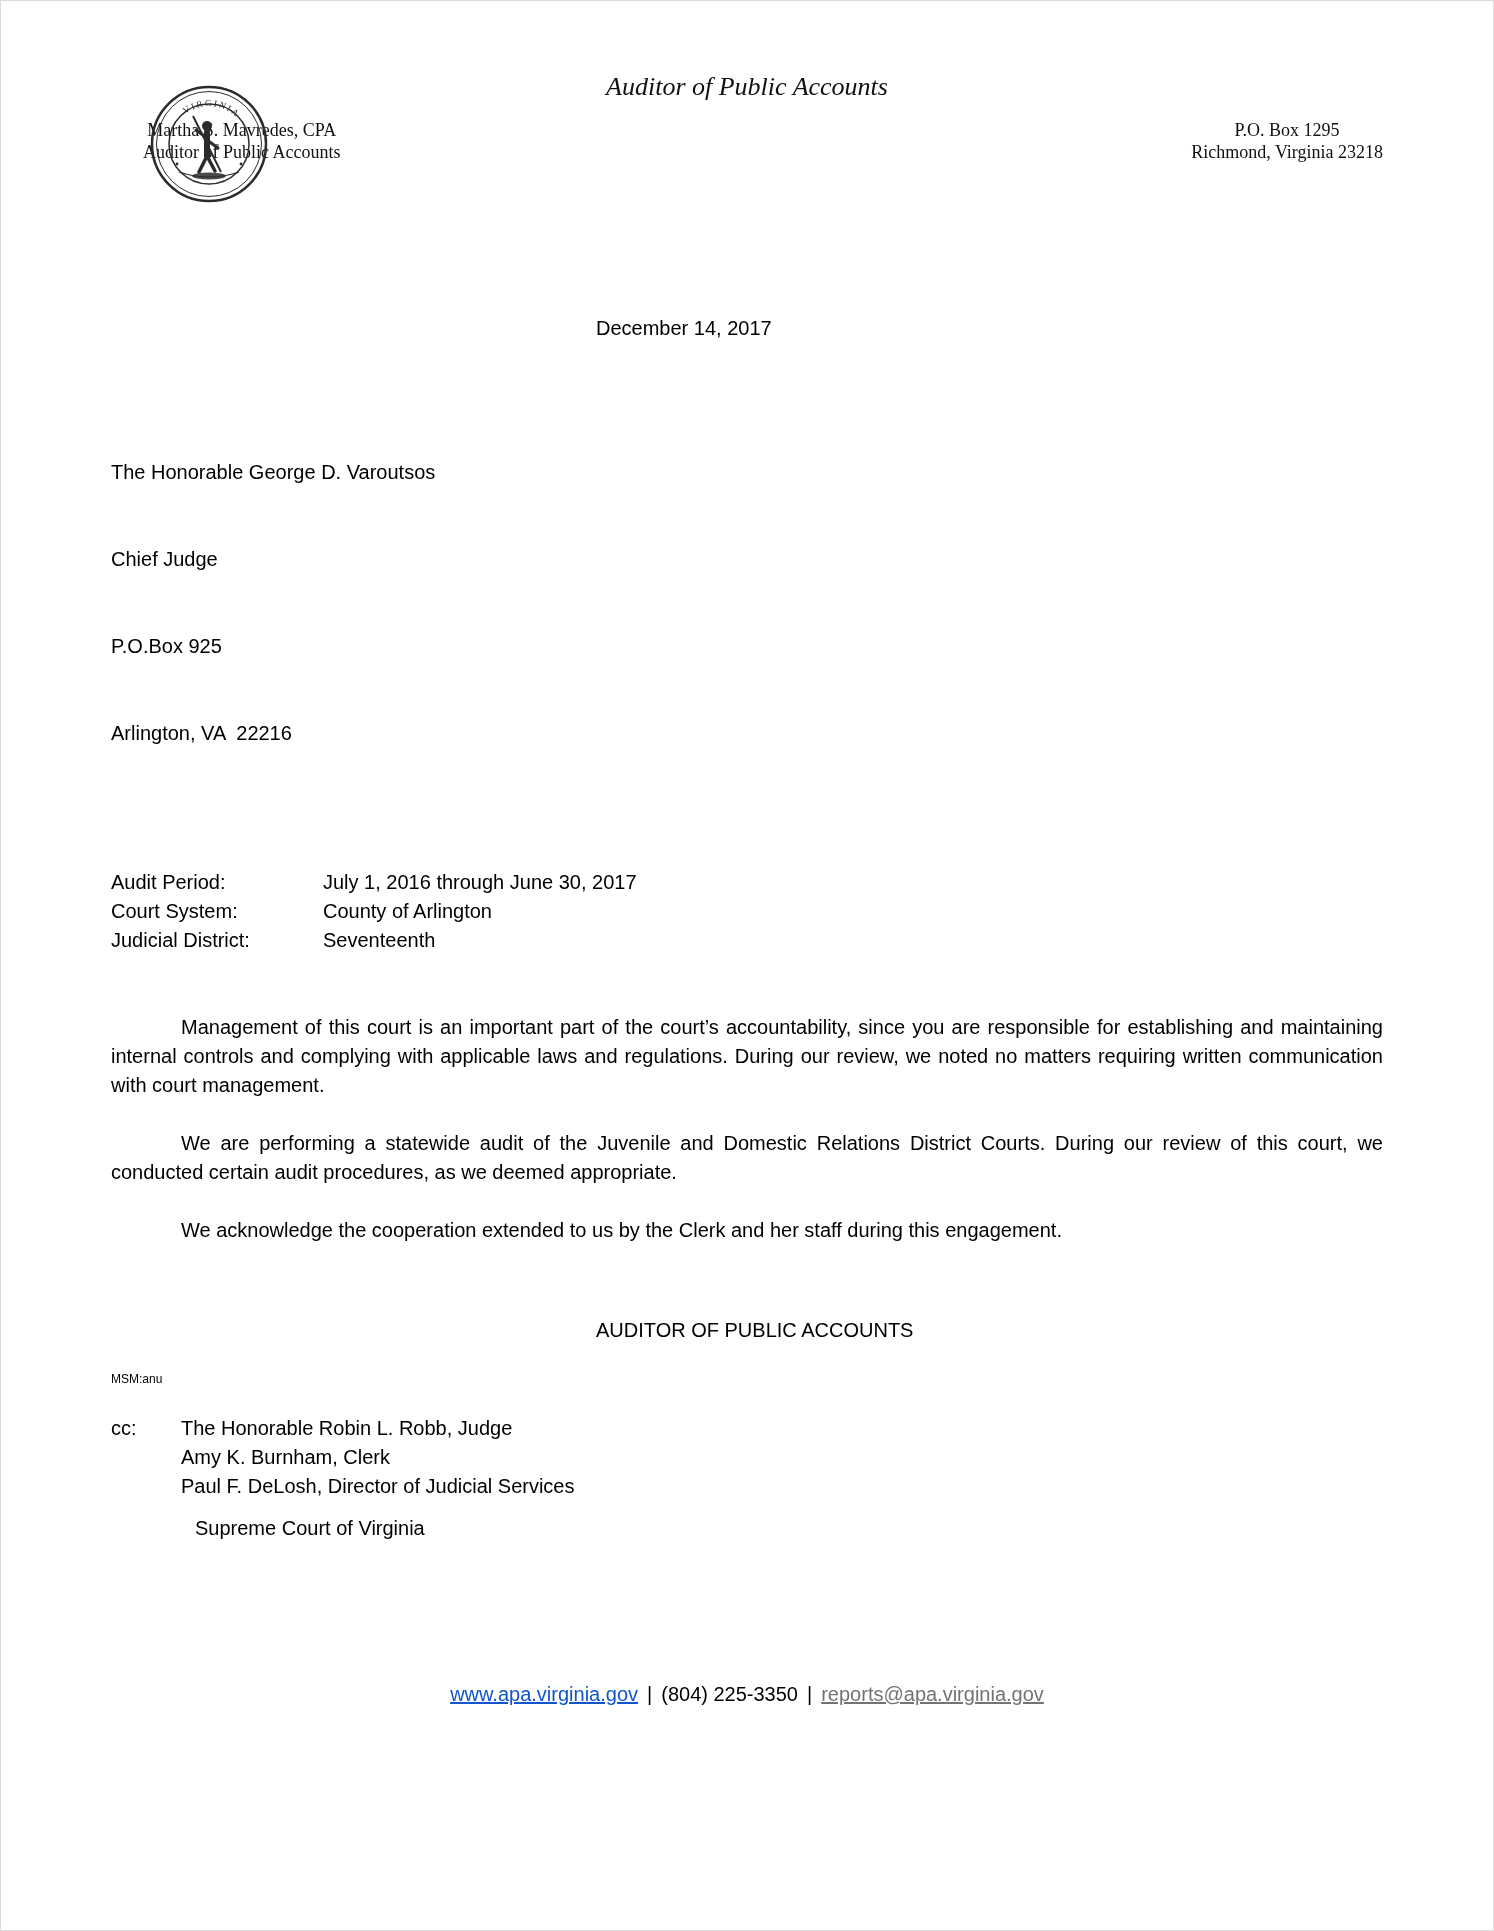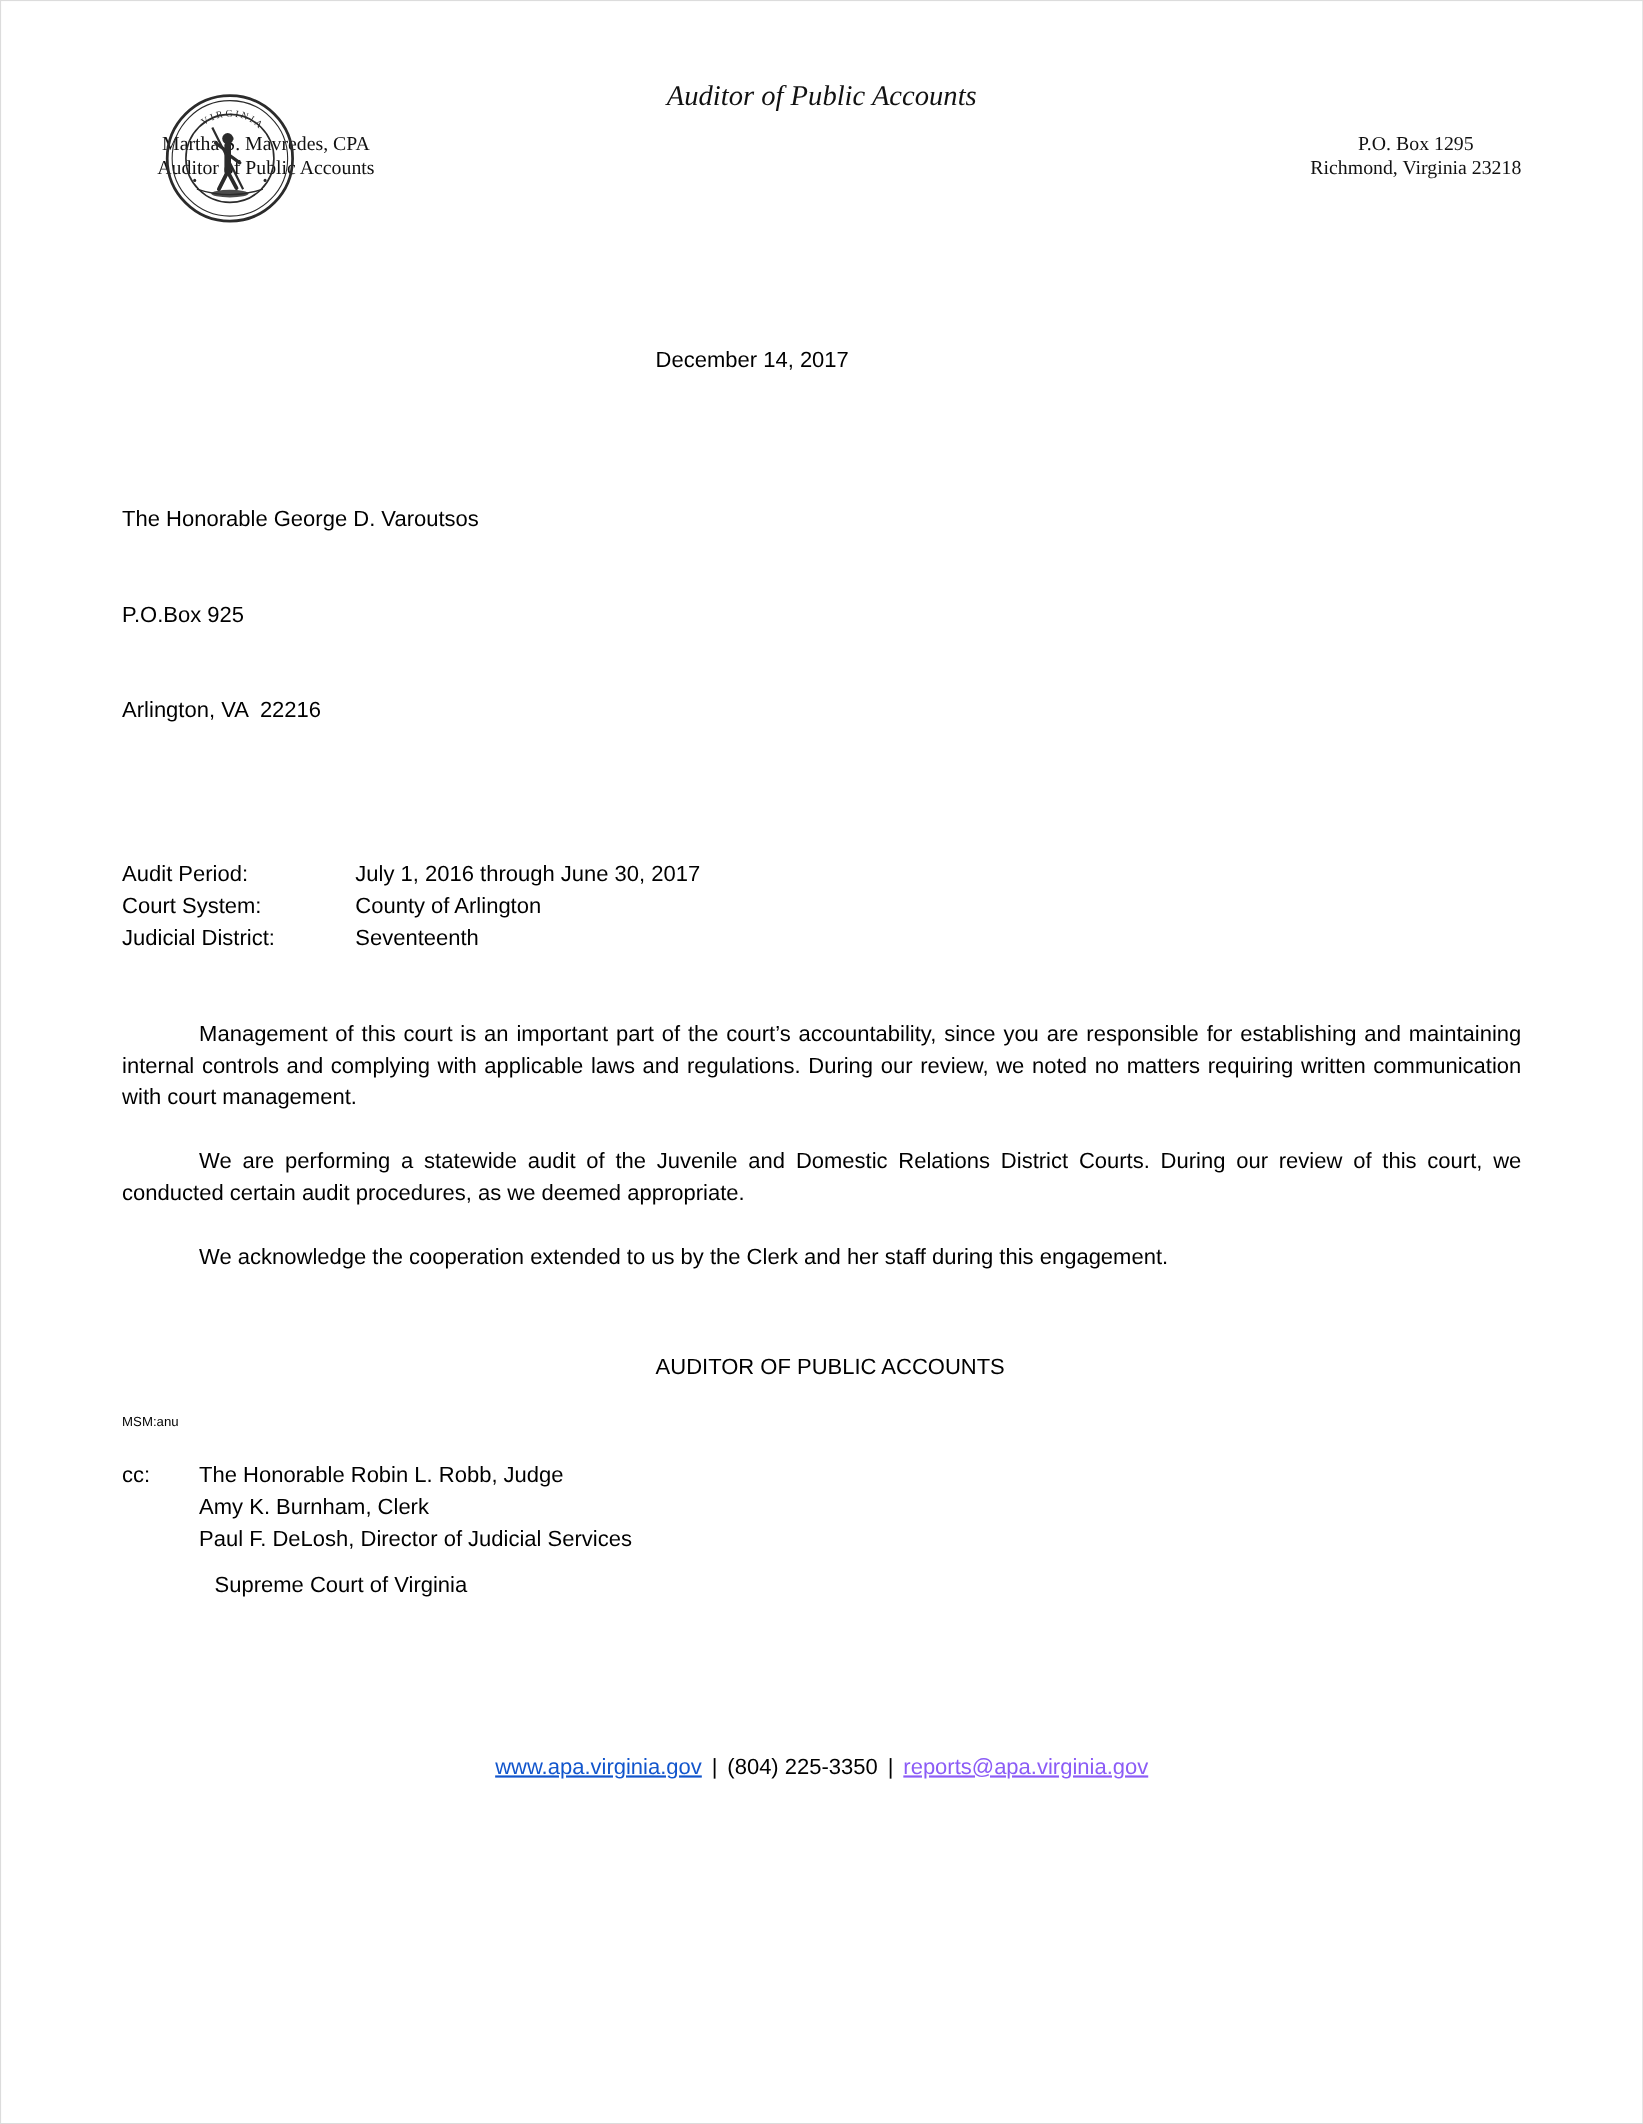--- a/index.html
+++ b/index.html
@@ -121,20 +121,21 @@
         <div>P.O. Box 1295</div>
         <div>Richmond, Virginia 23218</div>
       </div>
     </div>
   </header>
 
   <div class="date-line">December 14, 2017</div>
 
   <div class="recipient">
     <div>The Honorable George D. Varoutsos</div>
+    <div>Chief Judge</div>
     <div>P.O.Box 925</div>
     <div>Arlington, VA  22216</div>
   </div>
 
   <div class="audit-details">
     <div class="audit-row">
       <div class="audit-label">Audit Period:</div>
       <div class="audit-value">July 1, 2016 through June 30, 2017</div>
     </div>
     <div class="audit-row">
@@ -161,16 +162,16 @@
     <div class="cc-label">cc:</div>
     <div class="cc-list">
       <div>The Honorable Robin L. Robb, Judge</div>
       <div>Amy K. Burnham, Clerk</div>
       <div>Paul F. DeLosh, Director of Judicial Services</div>
       <div>Supreme Court of Virginia</div>
     </div>
   </div>
 
   <div class="footer">
-    <span class="footer-link" style="color: rgb(17, 85, 204);">www.apa.virginia.gov</span><span class="sep">|</span><span>(804) 225-3350</span><span class="sep">|</span><span class="footer-link" style="color: #8b5cf6;">reports@apa.virginia.gov</span>
+    <span class="footer-link" style="color: rgb(17, 85, 204);">www.apa.virginia.gov</span><span class="sep">|</span><span>(804) 225-3350</span><span class="sep">|</span><span class="footer-link" style="color: #737373;">reports@apa.virginia.gov</span>
   </div>
 
 </div>
 
 </body></html>

